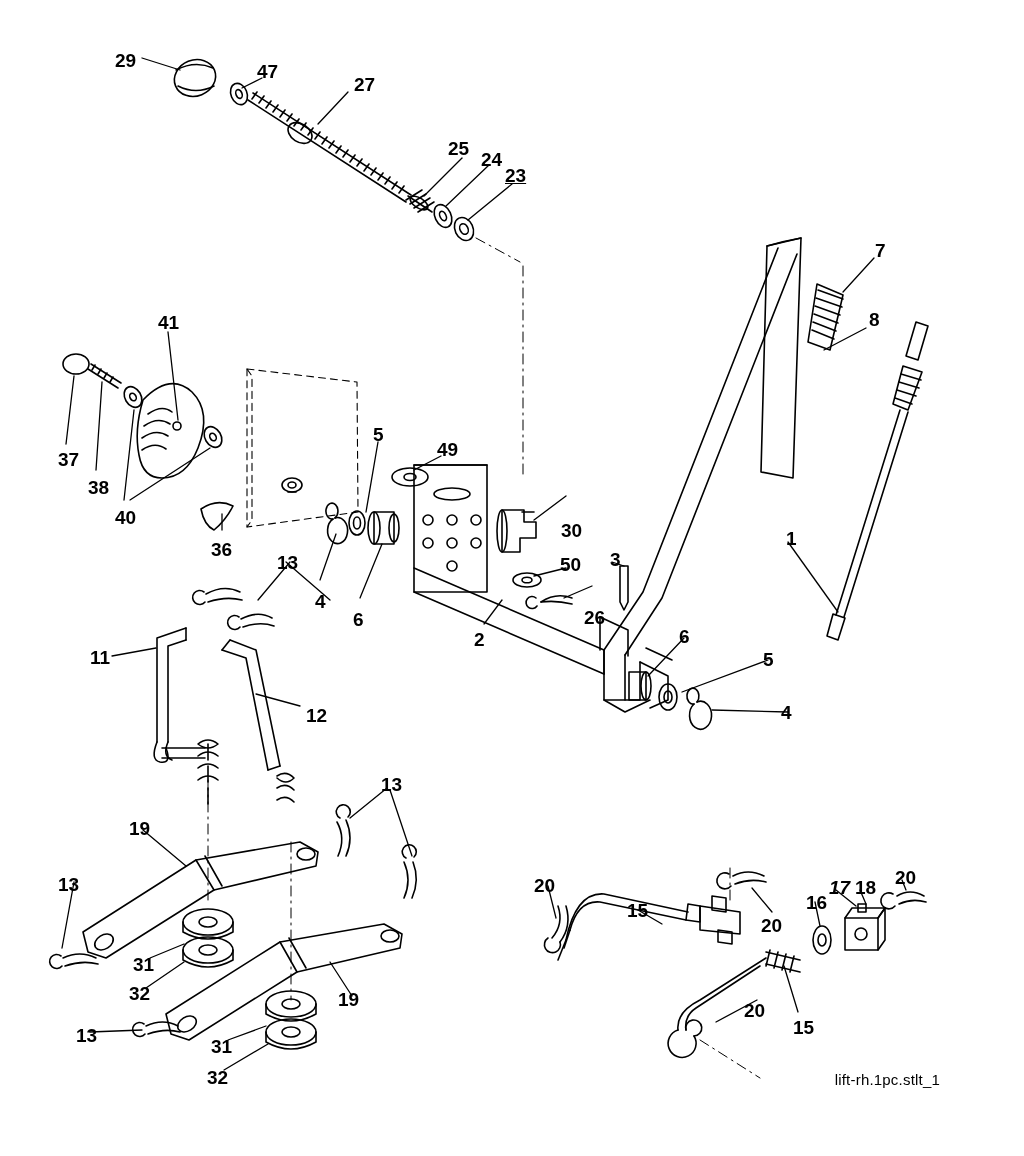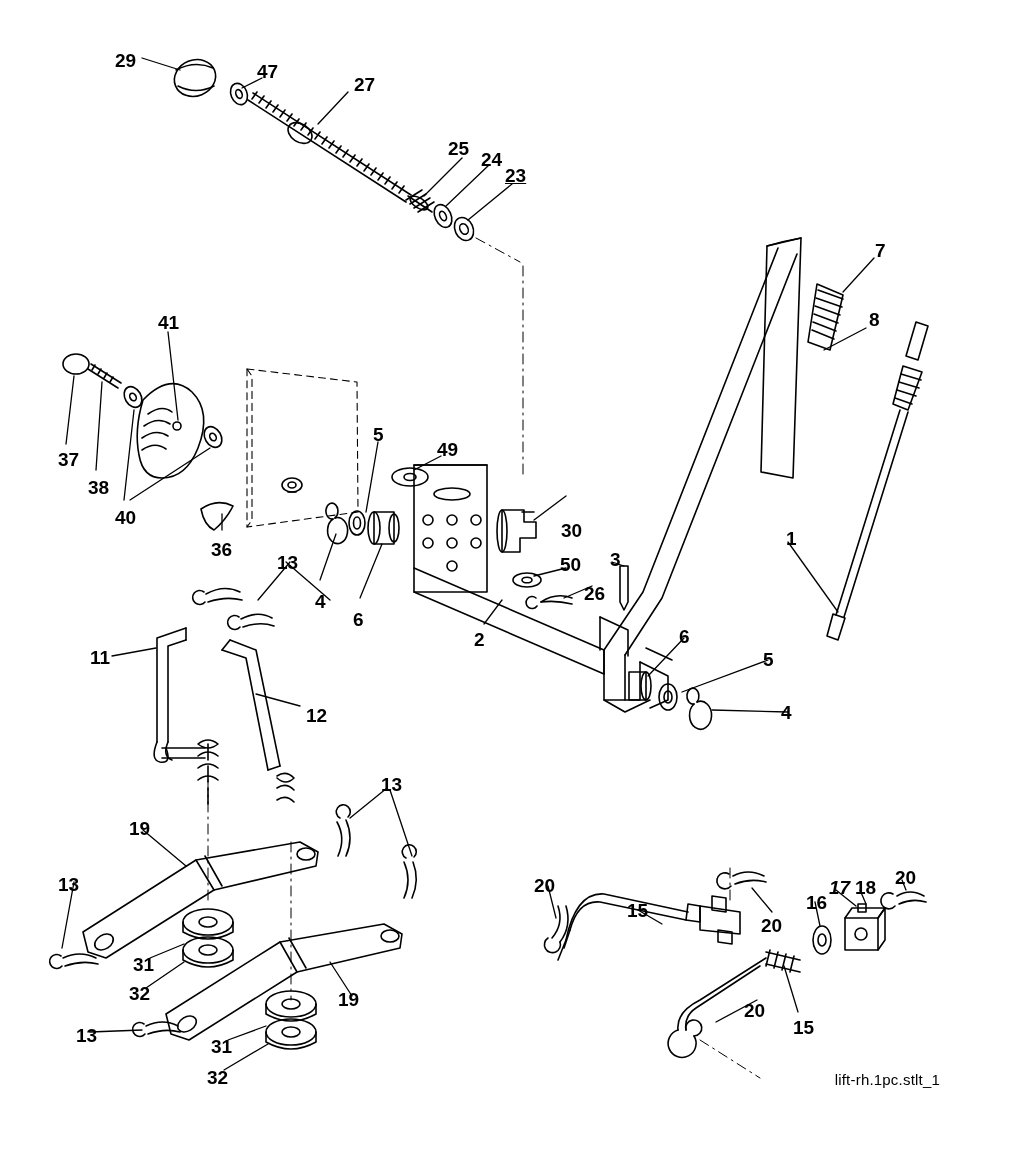--- a/index.html
+++ b/index.html
@@ -429,21 +429,21 @@
   <div class="callout" style="left:373px; top:425px;">5</div>
   <div class="callout" style="left:437px; top:440px;">49</div>
   <div class="callout" style="left:561px; top:481px;margin-top:40px;">30</div>
   <div class="callout" style="left:786px; top:529px;">1</div>
   <div class="callout" style="left:211px; top:540px;text-align:center;">36</div>
   <div class="callout" style="left:277px; top:553px;">13</div>
   <div class="callout" style="left:560px; top:555px;">50</div>
   <div class="callout" style="left:610px; top:550px;">3</div>
   <div class="callout" style="left:315px; top:592px;">4</div>
   <div class="callout" style="left:353px; top:610px;">6</div>
-  <div class="callout" style="left:584px; top:584px;">26</div>
+  <div class="callout" style="left:584px; top:608px;">26</div>
   <div class="callout" style="left:474px; top:630px;">2</div>
   <div class="callout" style="left:679px; top:627px;">6</div>
   <div class="callout" style="left:763px; top:650px;">5</div>
   <div class="callout" style="left:90px;  top:648px;">11</div>
   <div class="callout" style="left:306px; top:706px;text-align:center;">12</div>
   <div class="callout" style="left:781px; top:703px;">4</div>
   <div class="callout" style="left:381px; top:775px;">13</div>
   <div class="callout" style="left:129px; top:819px;">19</div>
   <div class="callout" style="left:58px;  top:875px;">13</div>
   <div class="callout" style="left:534px; top:876px;">20</div>

